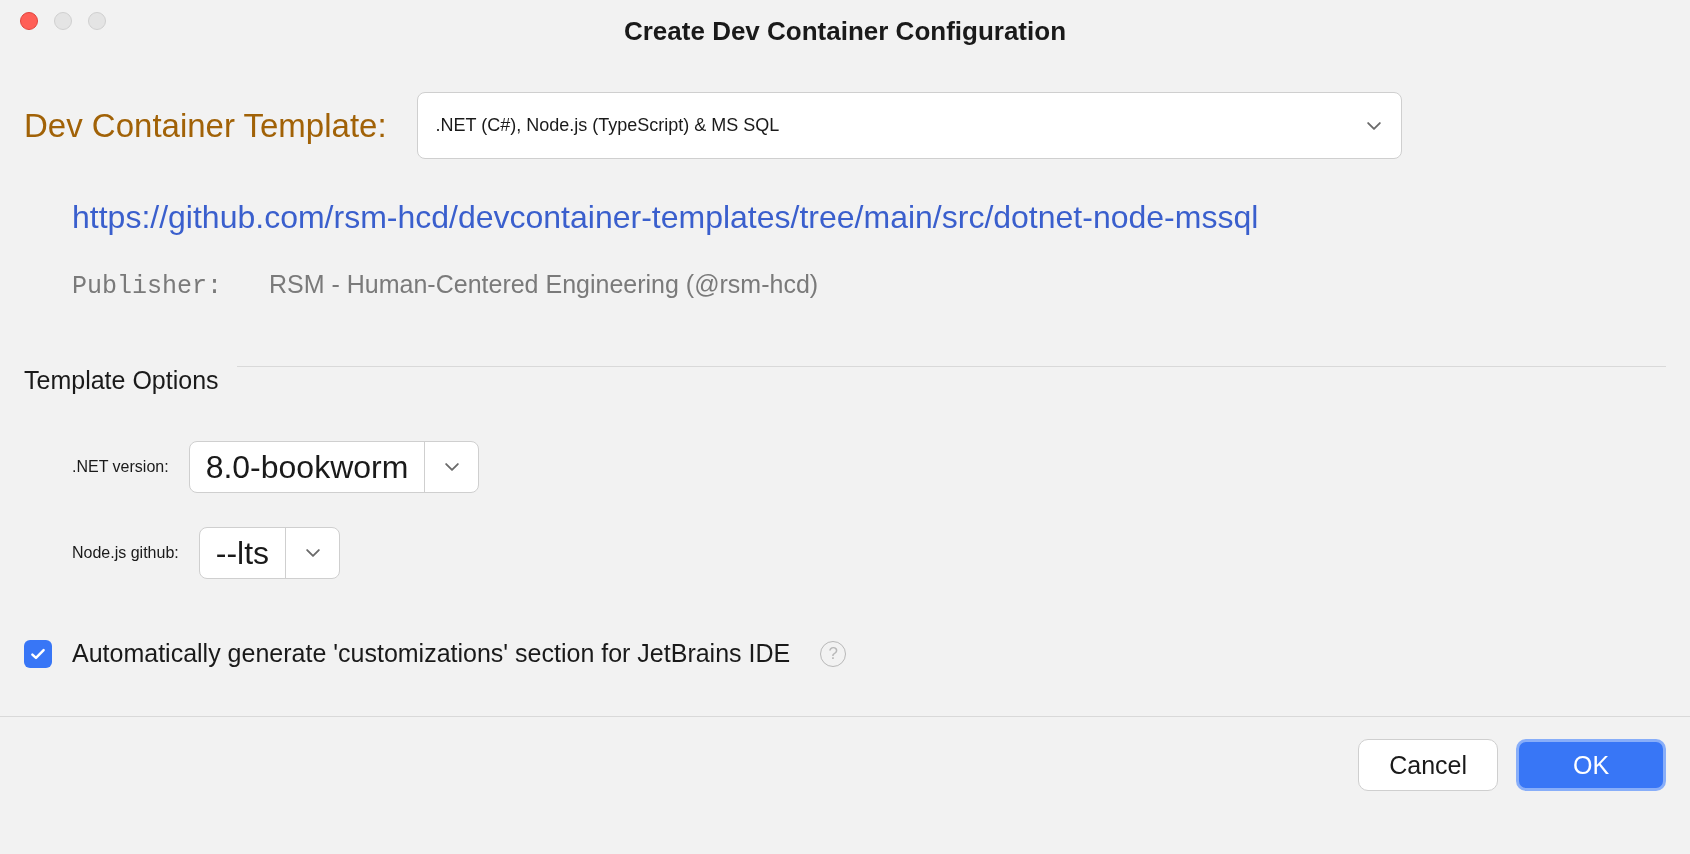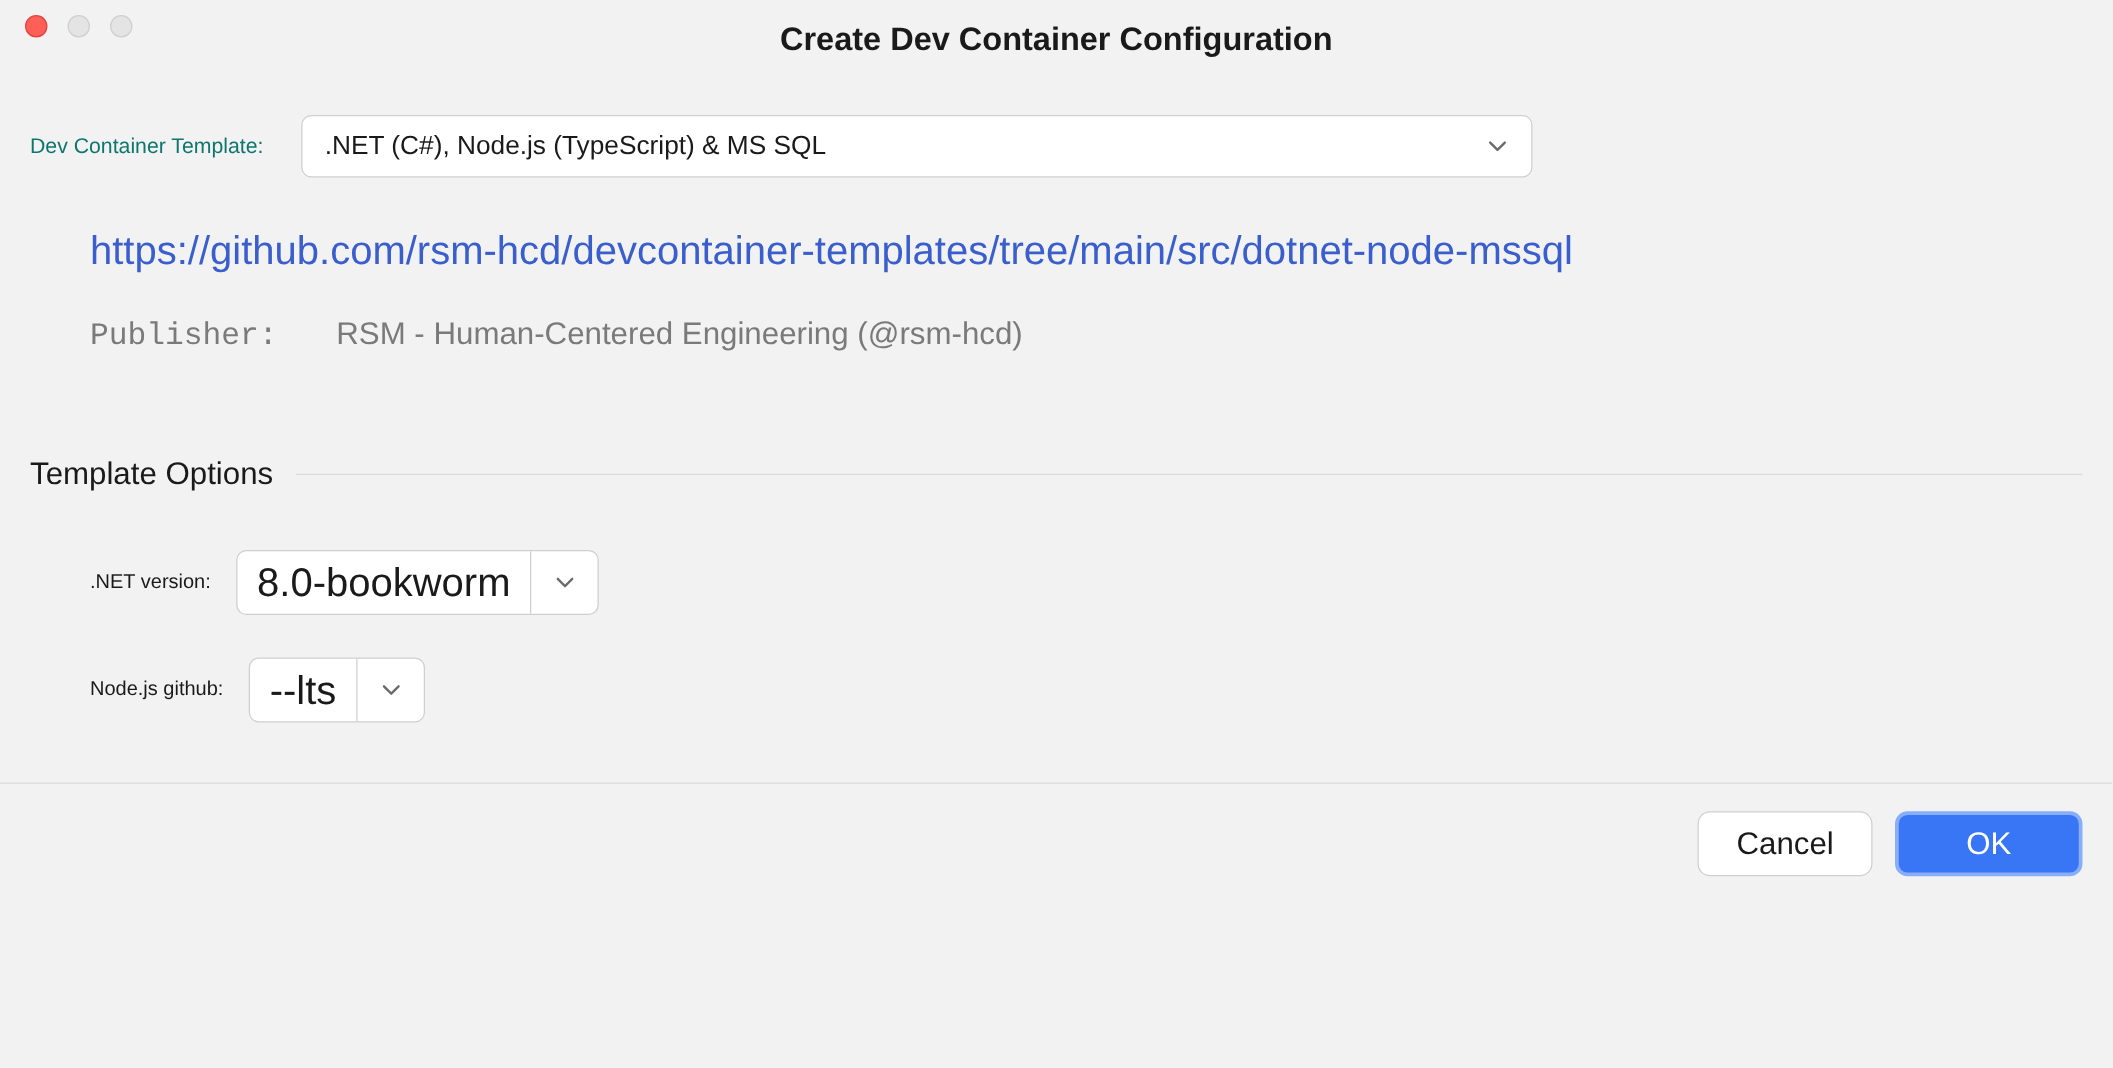--- a/index.html
+++ b/index.html
@@ -57,36 +57,36 @@
     .content {
       padding: 22px 24px 0 24px;
     }
     .row-template {
       display: flex;
       align-items: center;
       gap: 30px;
       margin-top: 26px;
     }
     .template-label {
-      font-size: 17px;
-      color: #0f766e;
+      font-size: 33px;
+      color: #a16207;
       white-space: nowrap;
     }
     .select-wide {
       flex: 0 0 auto;
       width: 985px;
-      height: 50px;
+      height: 67px;
       background: #ffffff;
       border: 1px solid #cfcfcf;
       border-radius: 8px;
       display: flex;
       align-items: center;
       justify-content: space-between;
       padding: 0 18px;
-      font-size: 21px;
+      font-size: 18px;
       color: #1a1a1a;
       cursor: pointer;
     }
     .chevron {
       width: 18px;
       height: 18px;
       display: inline-flex;
       align-items: center;
       justify-content: center;
     }
@@ -111,23 +111,23 @@
       margin-top: 34px;
       color: #7a7a7a;
       font-size: 25px;
     }
     .pub-label {
       display: inline-block;
       margin-right: 40px;
       font-family: Liberation Mono, monospace;
     }
     .section-header {
-      margin-top: 82px;
-      display: flex;
-      align-items: center;
+      margin-top: 65px;
+      display: flex;
+      align-items: flex-start;
       gap: 18px;
     }
     .section-title {
       font-size: 25px;
       color: #1a1a1a;
       white-space: nowrap;
     }
     .section-line {
       flex: 1;
       height: 1px;
@@ -298,19 +298,28 @@
         <span class="combo-text">--lts</span>
         <span class="combo-arrow">
           <svg viewBox="0 0 12 12" width="14" height="14">
               <path d="M1 3.5 L6 8.5 L11 3.5" fill="none" stroke="#6b6b6b" stroke-width="1.6" stroke-linecap="round" stroke-linejoin="round"></path>
             </svg>
         </span>
       </div>
     </div>
   </div>
 
+  <div class="checkbox-row">
+    <div class="checkbox">
+      <svg viewBox="0 0 16 16">
+          <path d="M3 8.5 L6.2 11.5 L13 4.5" fill="none" stroke="#ffffff" stroke-width="2.2" stroke-linecap="round" stroke-linejoin="round"></path>
+        </svg>
+    </div>
+    <span class="checkbox-label">Automatically generate 'customizations' section for JetBrains IDE</span>
+    <div class="help-icon">?</div>
+  </div>
 
 </div>
 
 <div class="footer">
   <div class="btn btn-cancel">Cancel</div>
   <div class="btn btn-ok">OK</div>
 </div>
 
 </body></html>

